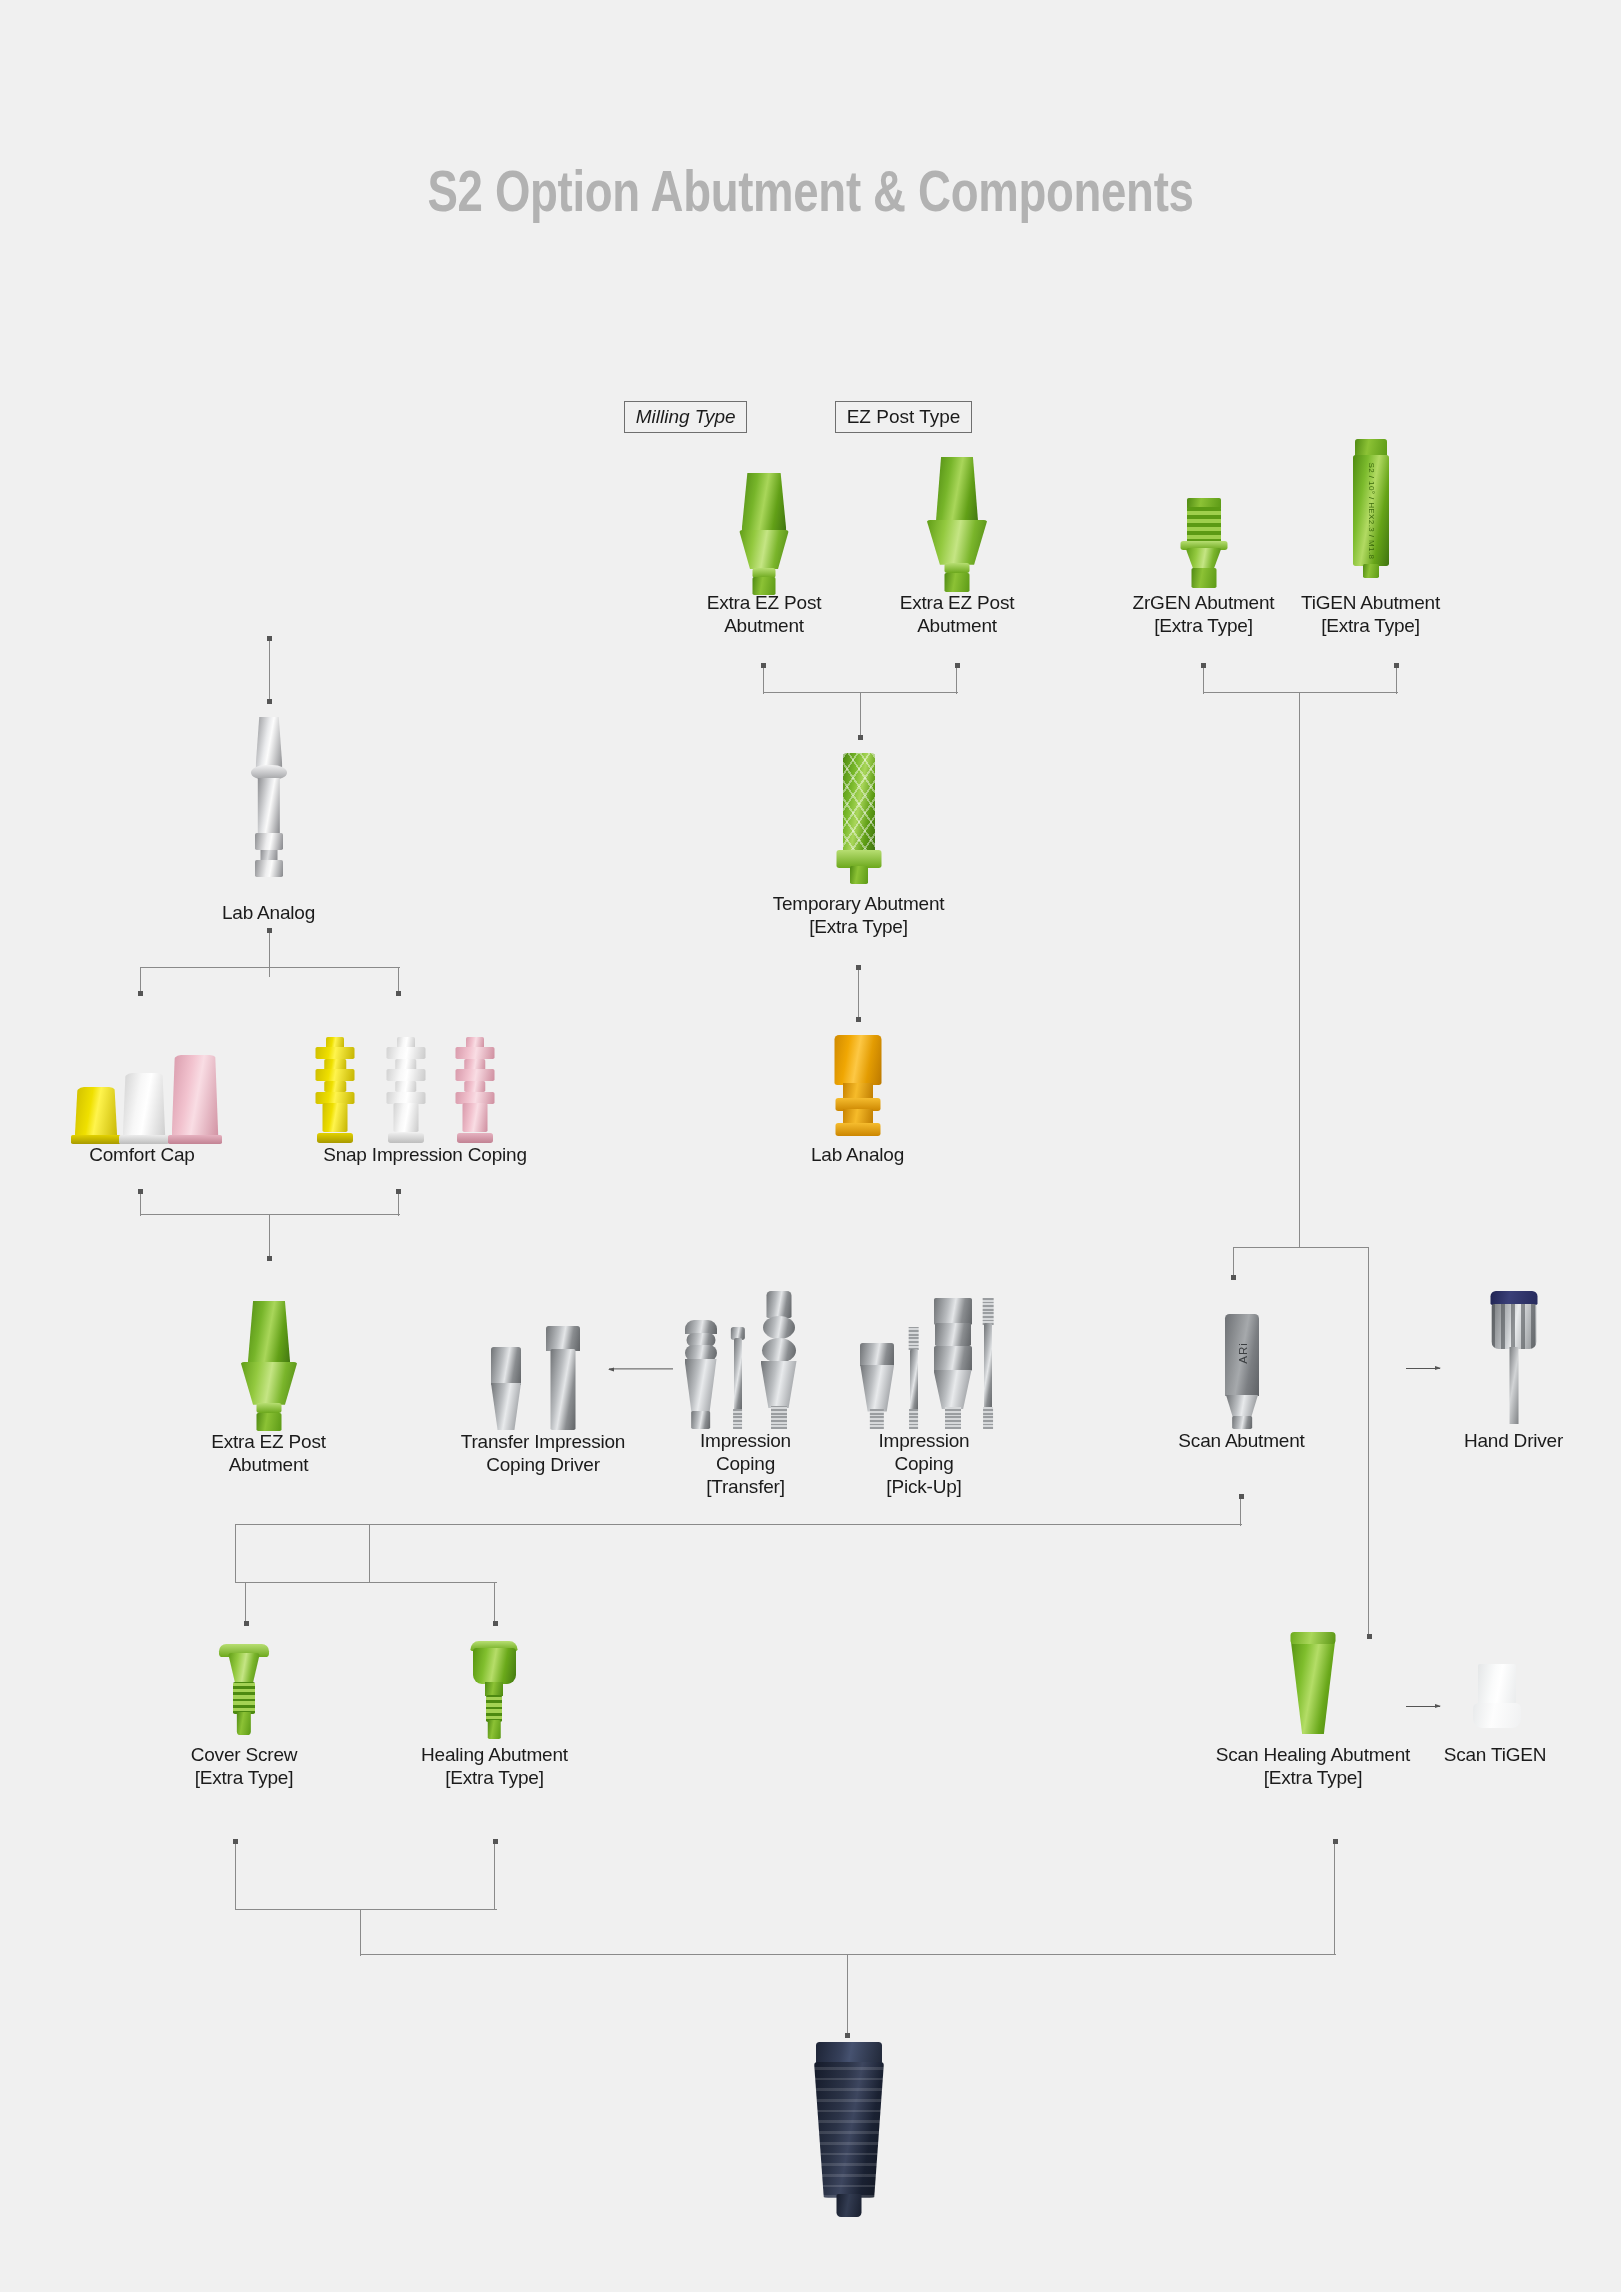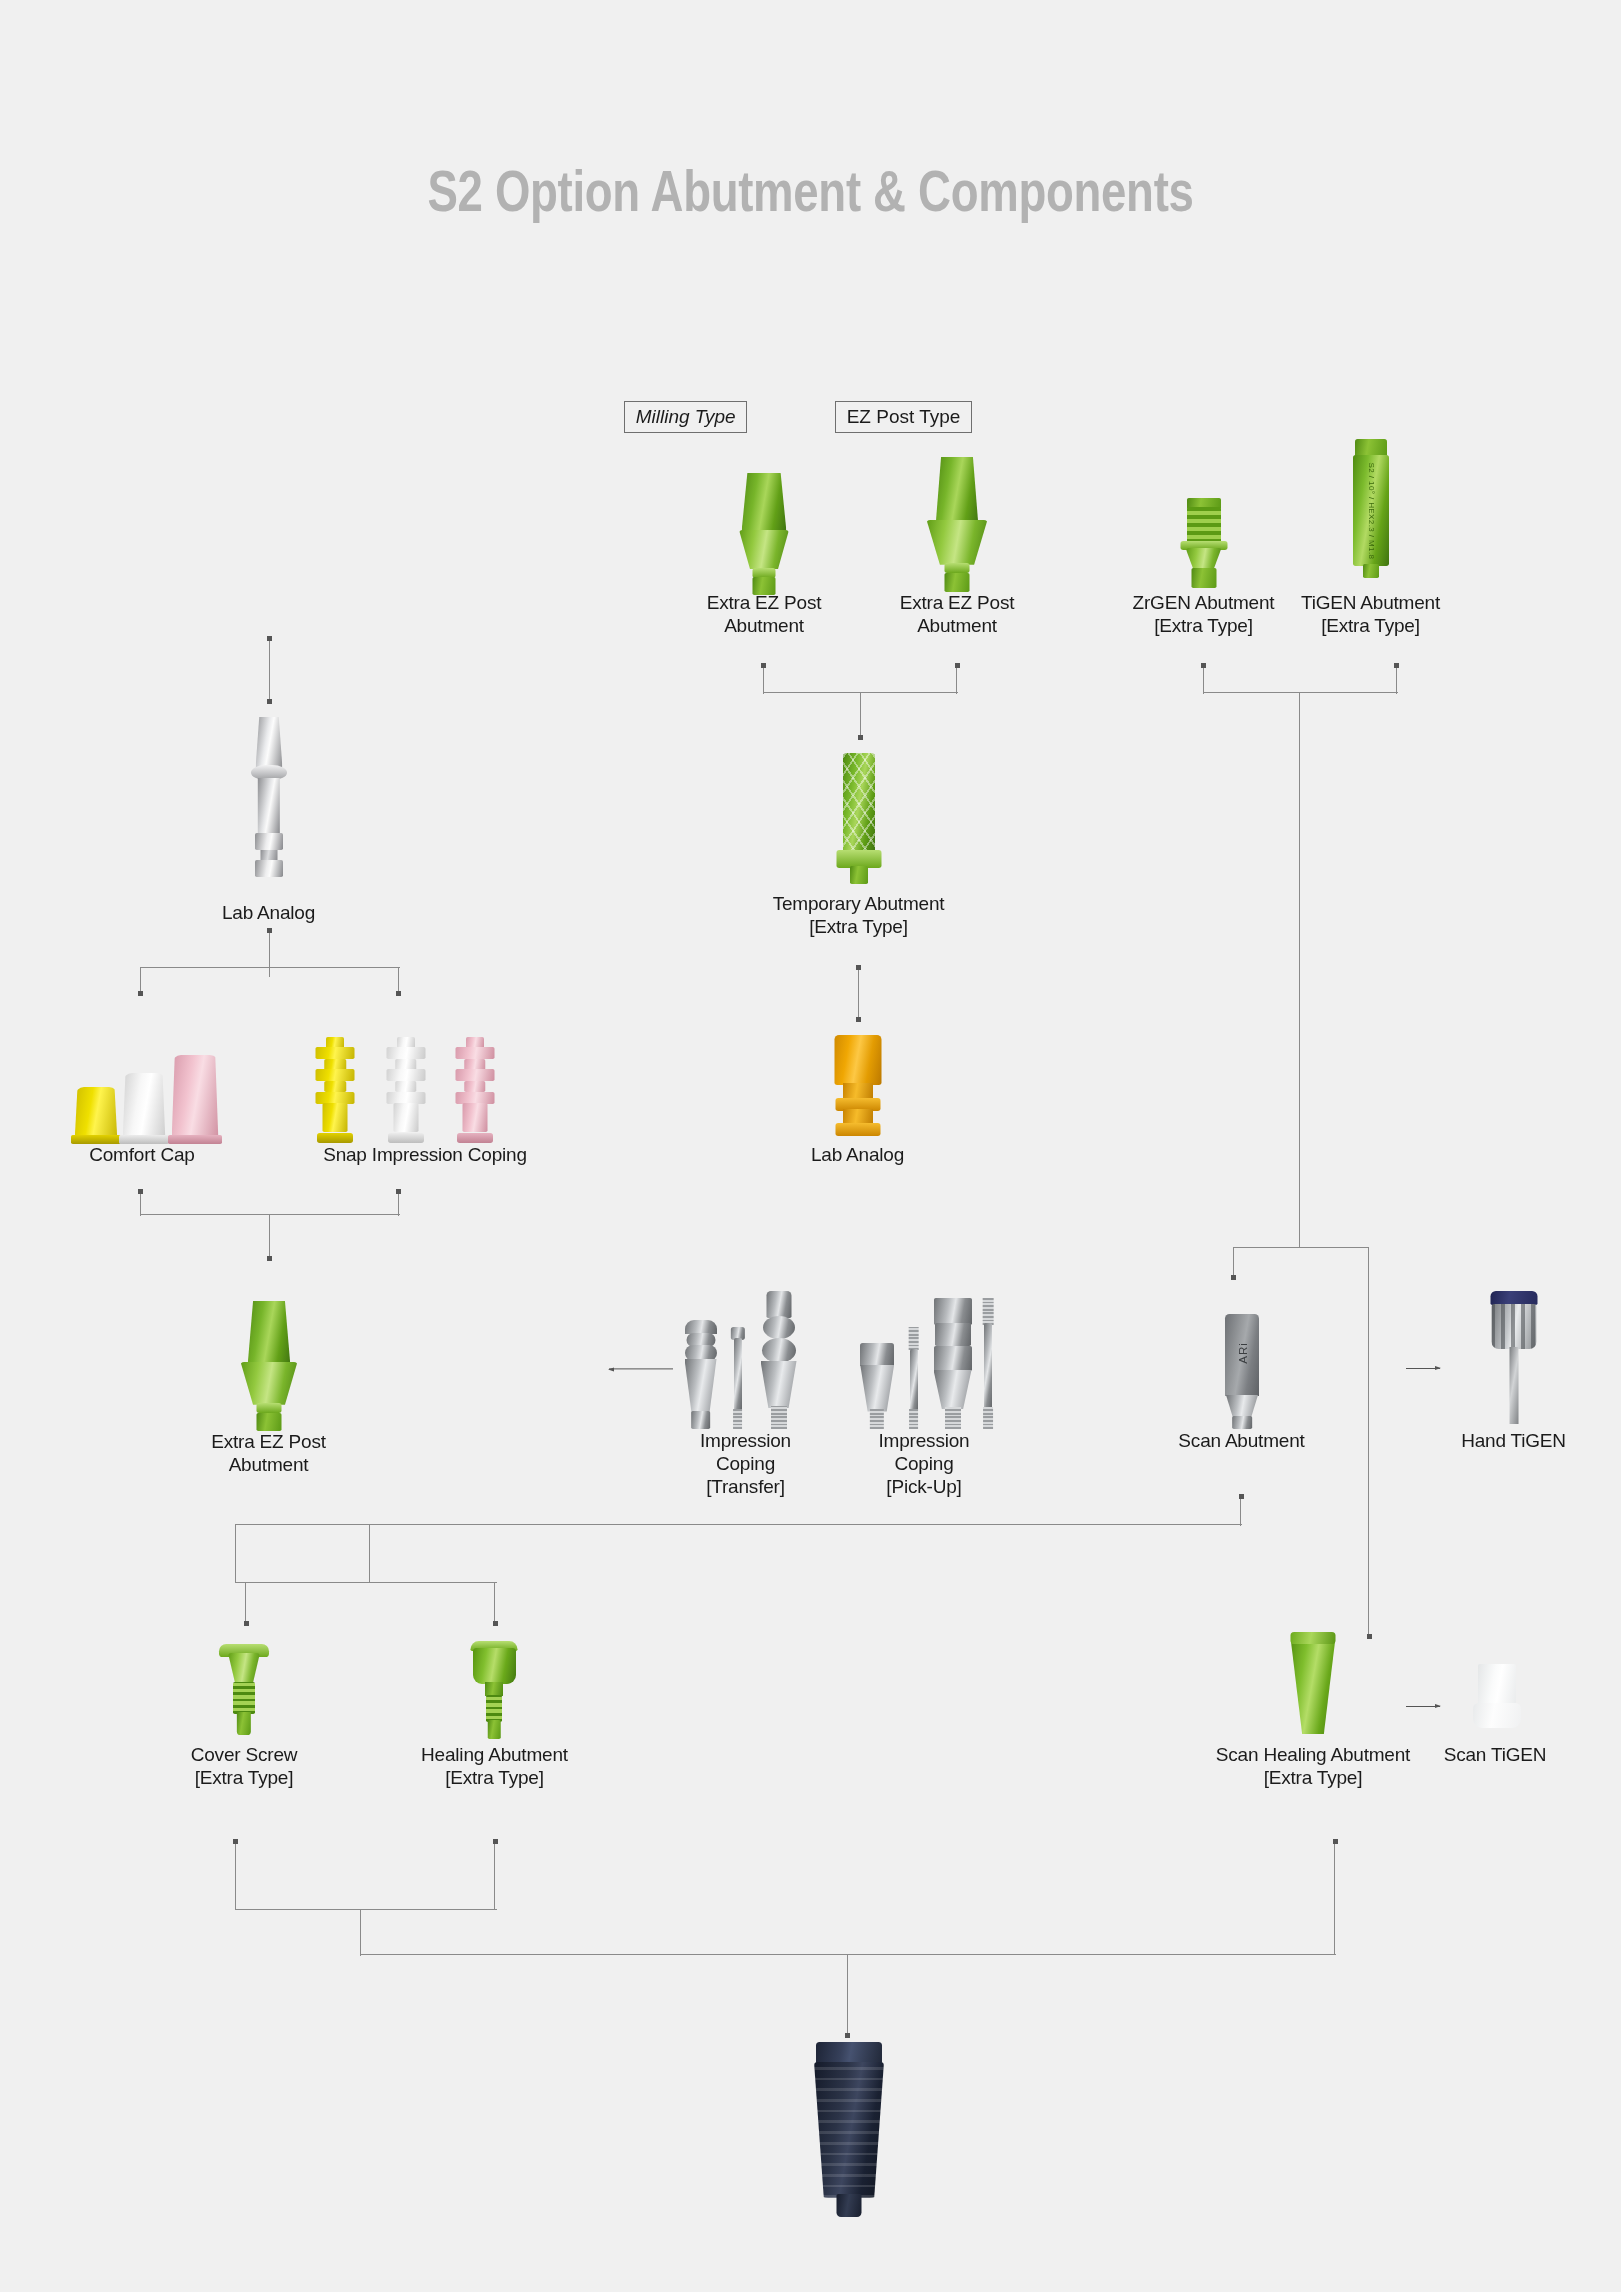--- a/index.html
+++ b/index.html
@@ -443,20 +443,34 @@
         <div class="gr-post" style="top:0; width:43px; height:66px;"></div>
         <div class="gr-flare" style="top:61px; width:57px; height:43px;"></div>
         <div class="gr-ring" style="top:102px; width:25px; height:10.7px;"></div>
         <div class="gr-hex" style="top:112px; width:25px; height:18px;"></div>
       </div>
     </div>
     <div class="cap">Extra EZ Post
 Abutment</div>
   </div>
 
+  <div class="node" style="left:448px; top:1290px; width:190px;">
+    <div class="art" style="width:190px; height:140px;">
+      <div class="piece" style="left:39px; top:57px; width:38px; height:82px;">
+        <div class="mg" style="top:0; width:30px; height:38px; border-radius:2.7px 2.7px 0 0;"></div>
+        <div class="mg-cone" style="top:36px; width:30px; height:47px;"></div>
+      </div>
+      <div class="piece" style="left:93px; top:36px; width:43px; height:104px;">
+        <div class="mg" style="top:0; width:34px; height:25px; border-radius:2.7px 2.7px 0 0;"></div>
+        <div class="mg" style="top:23px; width:25px; height:81px;"></div>
+      </div>
+    </div>
+    <div class="cap">Transfer Impression
+Coping Driver</div>
+  </div>
 
   <div class="node" style="left:665px; top:1275px; width:161px;">
     <div class="art" style="width:161px; height:154px;">
       <div class="piece" style="left:16px; top:45px; width:39px; height:109px;">
         <div class="mg" style="top:0; width:32px; height:14.3px; border-radius:9px 9px 0 0;"></div>
         <div class="mg" style="top:12.5px; width:29px; height:14.3px; border-radius:9px;"></div>
         <div class="mg" style="top:25px; width:32px; height:16px; border-radius:9px;"></div>
         <div class="mg-cone" style="top:39px; width:32px; height:54px;"></div>
         <div class="mg" style="top:91px; width:19.7px; height:18px;"></div>
       </div>
@@ -521,21 +535,21 @@
   </div>
 
   <div class="node" style="left:1433px; top:1275px; width:161px;">
     <div class="art" style="width:161px; height:154px;">
       <div class="piece" style="left:56px; top:16px; width:50px; height:138px;">
         <div class="hd-cap"></div>
         <div class="hd-grip"></div>
         <div class="hd-shaft"></div>
       </div>
     </div>
-    <div class="cap">Hand TiGEN</div>
+    <div class="cap">Hand Driver</div>
   </div>
 
   <div class="node" style="left:156px; top:1628px; width:176px;">
     <div class="art" style="width:176px; height:115px;">
       <div class="piece" style="left:63px; top:16px; width:50px; height:99px;">
         <div class="gr-ring" style="top:0; width:50px; height:12.5px; border-radius:7.2px 7.2px 3.6px 3.6px;"></div>
         <div class="gr-flare" style="top:9px; width:32px; height:30px;"></div>
         <div class="piece" style="left:14.3px; top:38px; width:21.5px; height:32px;
              background:repeating-linear-gradient(0deg,#4d8a11 0 2.7px,#a4d254 2.7px 6.3px); border-radius:1.8px;"></div>
         <div class="gr-hex" style="top:68px; width:14.3px; height:23px; border-radius:0 0 3.6px 3.6px;"></div>

